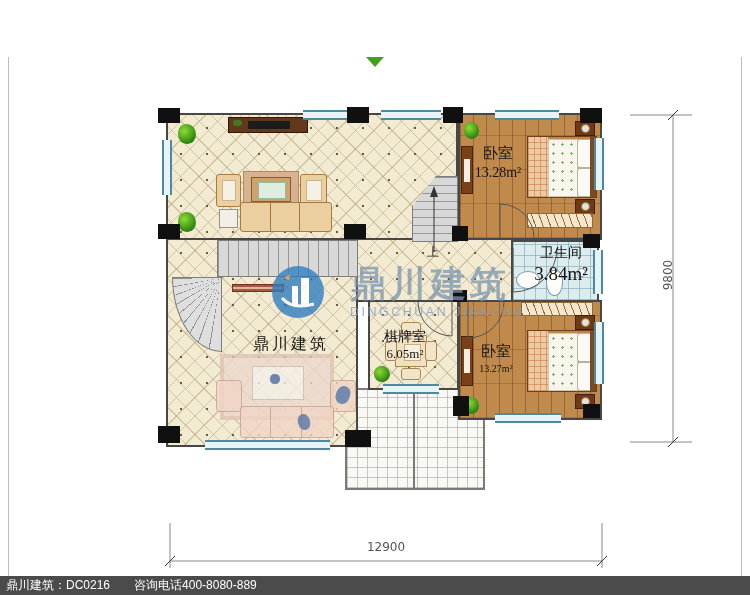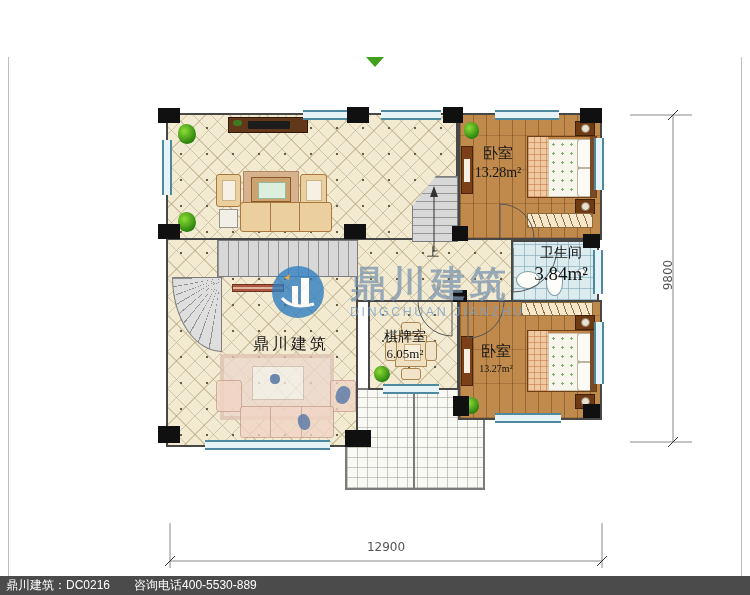--- a/index.html
+++ b/index.html
@@ -273,16 +273,16 @@
       <path d="M12 34 q10 12 32 6" stroke="#ffffff" stroke-width="3" fill="none"></path>
     </svg>
     <div class="wm-texts">
       <span class="wm-cn">鼎川建筑</span>
       <span class="wm-en">DINGCHUAN JIANZHU</span>
     </div>
   </div>
 
   <div class="footer">
     <span>鼎川建筑：DC0216</span>
-    <span>咨询电话400-5530-889</span>
+    <span>咨询电话400-8080-889</span>
   </div>
 
 </div>
 
 </body></html>

